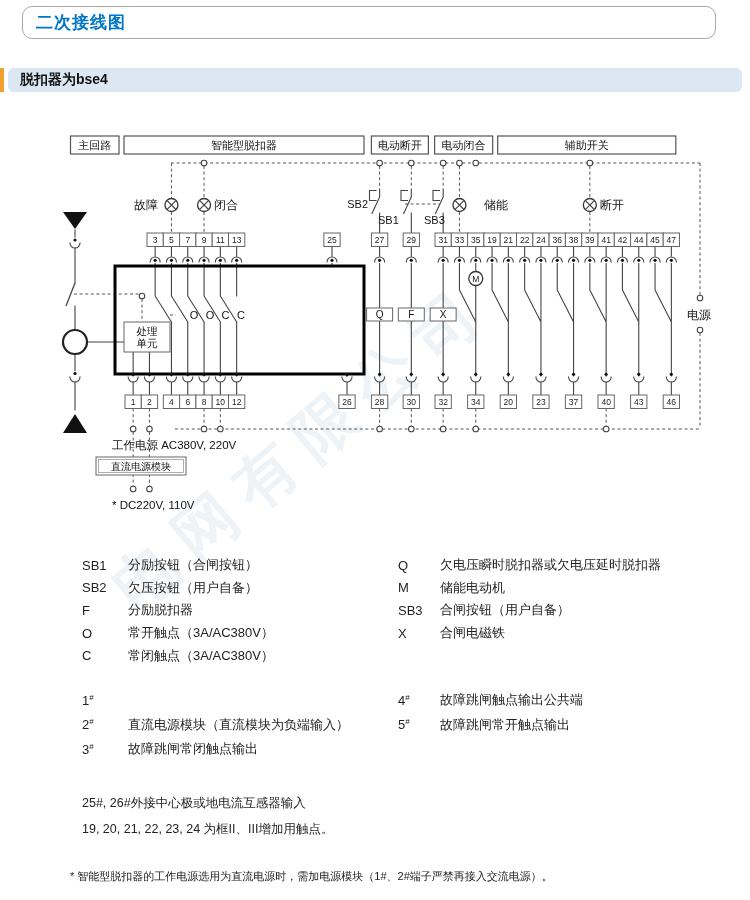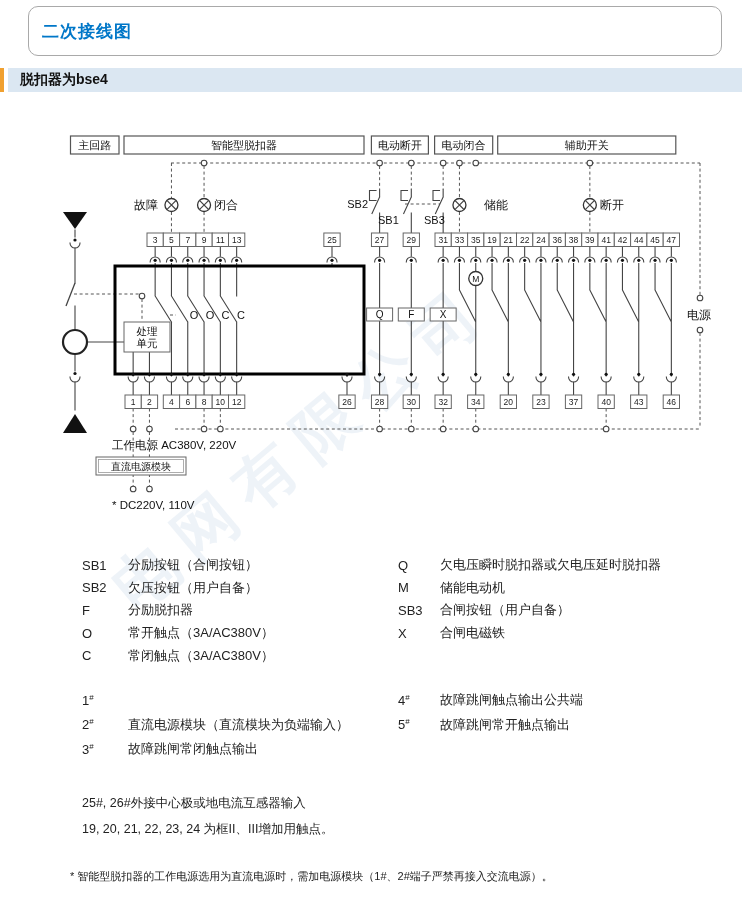--- a/index.html
+++ b/index.html
@@ -1,26 +1,26 @@
 <!DOCTYPE html>
 <html><head>
 <meta charset="utf-8">
 <style>
   html,body{margin:0;padding:0;background:#fff;width:750px;height:900px;overflow:hidden;
     font-family:"Liberation Sans",sans-serif;}
   #page{position:relative;width:750px;height:900px;background:#fff;}
   
-  .hdr{position:absolute;left:28px;top:6px;width:694px;height:50px;border:1.5px solid #a9a9a9;
+  .hdr{position:absolute;left:22px;top:6px;width:694px;height:33px;border:1.5px solid #a9a9a9;
     border-radius:10px;display:flex;align-items:center;box-sizing:border-box;background:#fff;}
   .hdr-title{color:#0077c8;font-weight:bold;font-size:17px;padding-left:13px;letter-spacing:1px;}
   .hdr-tag{position:absolute;right:-1px;top:-1px;height:33px;width:97px;background:#8f8f8f;
     border-radius:9px;color:#f5f5f5;font-weight:bold;font-size:15px;display:flex;
     align-items:center;justify-content:center;letter-spacing:1px;}
   .sec-bar{position:absolute;left:8px;top:68px;width:734px;height:24px;background:#dbe7f2;
-    display:flex;align-items:center;box-sizing:border-box;}
+    display:flex;align-items:center;box-sizing:border-box;border-radius:6px;}
   .sec-title{font-weight:bold;font-size:14px;color:#111;padding-left:12px;}
   .edge-tab{position:absolute;left:0;top:68px;width:4px;height:24px;background:#f0a030;}
   
   .wm{position:absolute;left:40px;top:330px;width:700px;transform:rotate(-40deg);
     transform-origin:50% 50%;font-size:62px;font-weight:bold;letter-spacing:16px;
     color:rgba(125,160,200,0.13);white-space:nowrap;pointer-events:none;}
   
   svg{position:absolute;left:0;top:0;}
   .ln{stroke:#444;stroke-width:1.1;fill:none;stroke-linecap:square;}
   .ln2{stroke:#444;stroke-width:1.3;fill:none;}

